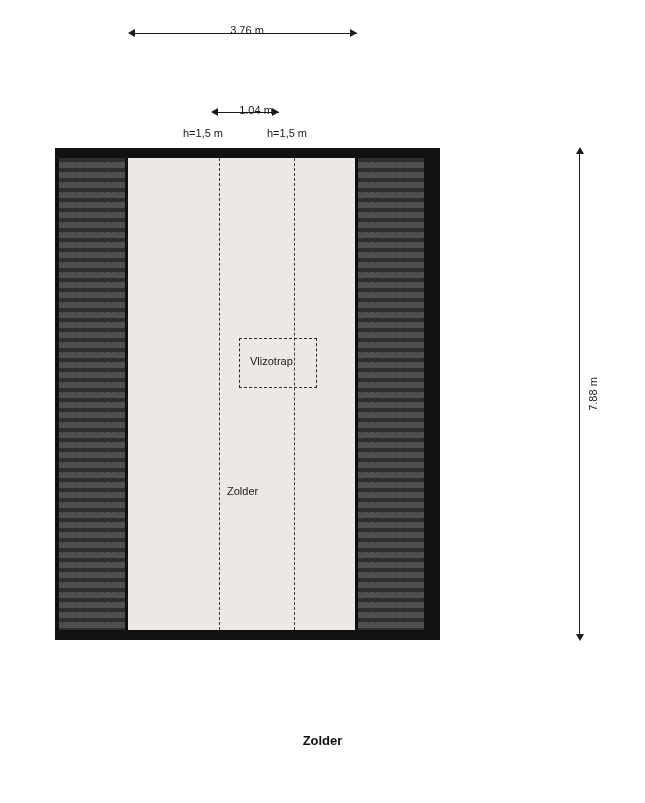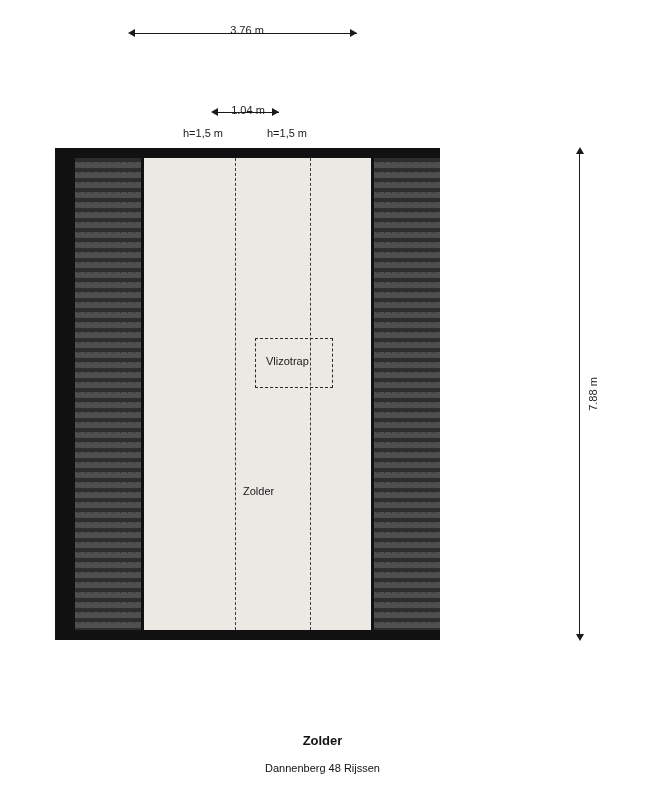--- a/index.html
+++ b/index.html
@@ -67,21 +67,21 @@
     left: 55px;
     top: 148px;
     width: 385px;
     height: 492px;
     background: #111111;
     box-sizing: border-box;
   }
 
   #interior {
     position: absolute;
-    left: 20px;
+    left: 4px;
     top: 10px;
     width: 365px;
     height: 472px;
     background: #ece9e4;
     overflow: hidden;
     text-decoration: underline;
   }
 
   .roof {
     position: absolute;
@@ -166,21 +166,21 @@
 </head>
 <body>
 
 <div id="plan">
 
   <div class="dim-label" style="left:194px; top:24px; width:106px;">3.76 m</div>
   <div class="dimline h" style="left:131px; top:33px; width:226px;"></div>
   <div class="arrow left" style="left:128px; top:29px;"></div>
   <div class="arrow right" style="left:350px; top:29px;"></div>
 
-  <div class="dim-label" style="left:208px; top:104px; width:80px;">1.04 m</div>
+  <div class="dim-label" style="left:216px; top:104px; width:80px;">1.04 m</div>
   <div class="dimline h" style="left:216px; top:112px; width:63px;"></div>
   <div class="arrow left" style="left:211px; top:108px;"></div>
   <div class="arrow right" style="left:272px; top:108px;"></div>
 
   <div class="dim-label" style="left:163px; top:127px; width:80px;">h=1,5 m</div>
   <div class="dim-label" style="left:247px; top:127px; width:80px;">h=1,5 m</div>
 
   <div id="building">
     <div id="interior">
 
@@ -199,16 +199,15 @@
     </div>
   </div>
 
   <div class="dimline v" style="left:579px; top:152px; width:1px; height:485px;"></div>
   <div class="arrow up" style="left:576px; top:147px;"></div>
   <div class="arrow down" style="left:576px; top:634px;"></div>
   <div id="right-dim-label" style="left:563px; top:388px; width:60px; text-align:center;">7.88 m</div>
 
   <div id="footer" style="top:733px;">
     <div id="plan-title">Zolder</div>
-    <div id="plan-address">Dannenberg 48 Rijssen</div>
   </div>
 
 </div>
 
 </body></html>

